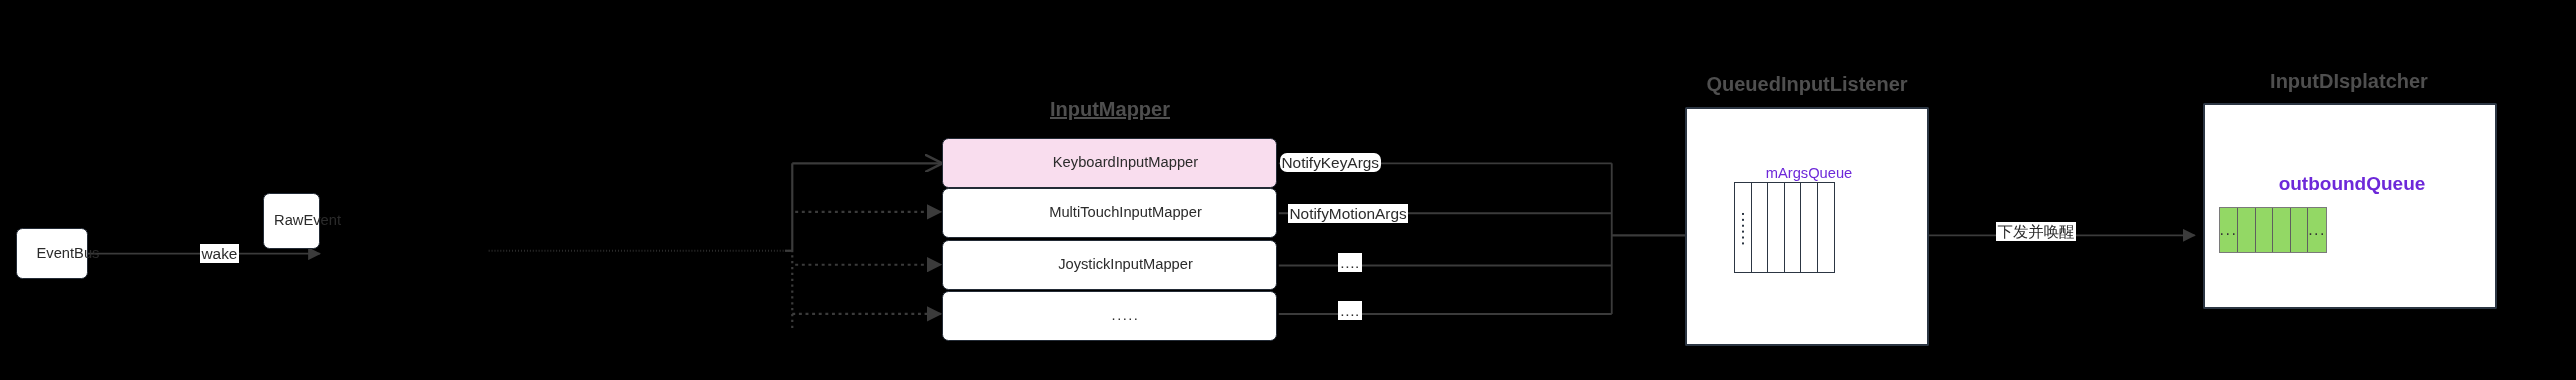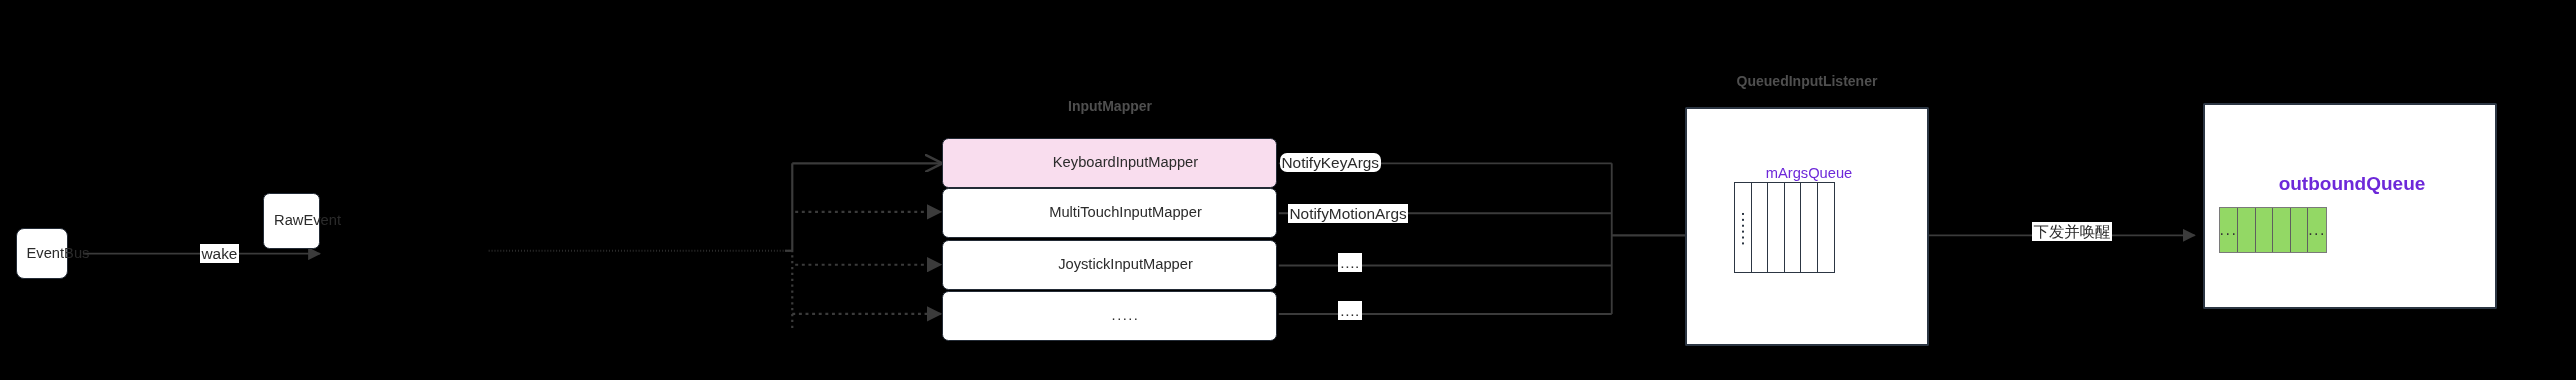--- a/index.html
+++ b/index.html
@@ -37,21 +37,21 @@
   }
   .node.rounded{ border-radius:6.6px;padding-left:32px; }
   .node.pink{ background:#f9ddee; }
   .node.plain{ border-width:2.2px; border-color:#2c3643; border-radius:1.5px; }
 
   
   .section-title{
     position:absolute;
     color:#4f4f4f;
     font-weight:bold;
-    font-size:14px;
+    font-size:20px;
     white-space:nowrap;
     text-align:center;
   }
 
   
   .edge-label{
     position:absolute;
     background:#ffffff;
     color:#2b2b2b;
     font-size:15.4px;
@@ -171,21 +171,21 @@
       <path d="M 2193 222 L 2193 427" stroke="#3b3b3b" stroke-width="2.5" fill="none"></path>
 
       <path d="M 2193 320 L 2360 320" stroke="#3b3b3b" stroke-width="3" fill="none" marker-end="url(#arrow-solid)"></path>
     </g>
 
     <g>
       <path d="M 2497 320 L 2986 320" stroke="#3b3b3b" stroke-width="2.5" fill="none" marker-end="url(#arrow-solid)"></path>
     </g>
   </svg>
 
-  <div class="node rounded" style="left:16px; top:228px; width:52px; height:51px;border-radius:8px;">
+  <div class="node rounded" style="left:16px; top:228px; width:72px; height:51px;">
     <span>EventBus</span>
   </div>
 
   <div class="node rounded" style="left:263px; top:193px; width:57px; height:56px;">
     <span>RawEvent</span>
   </div>
 
   <div class="edge-label" style="left:200px; top:244px;">
     <span>wake</span>
   </div>
@@ -199,25 +199,25 @@
   </div>
 
   <div class="edge-label small-dots" style="left:1338px; top:253px;">
     <span>....</span>
   </div>
 
   <div class="edge-label small-dots" style="left:1338px; top:301px;">
     <span>....</span>
   </div>
 
-  <div class="edge-label" style="left:1996px; top:222px;margin-left:36px;">
+  <div class="edge-label" style="left:1996px; top:222px;">
     <span>下发并唤醒</span>
   </div>
 
-  <div class="section-title" style="left:941px; top:98px; width:338px;">
+  <div class="section-title" style="left:941px; top:98px; width:338px;text-decoration:underline;">
     <span>InputMapper</span>
   </div>
 
   <div class="node rounded pink" style="left:942px; top:138px; width:335px; height:50px;">
     <span>KeyboardInputMapper</span>
   </div>
 
   <div class="node rounded" style="left:942px; top:240px; width:335px; height:50px;">
     <span>JoystickInputMapper</span>
   </div>
@@ -244,20 +244,23 @@
     <div class="cell" style="width:17px;">
       <span class="vdots"></span>
     </div>
     <div class="cell" style="width:17px;"></div>
     <div class="cell" style="width:17px;"></div>
     <div class="cell" style="width:17px;"></div>
     <div class="cell" style="width:17px;"></div>
     <div class="cell" style="width:17px;"></div>
   </div>
 
+  <div class="section-title" style="left:2202px; top:70px; width:294px;">
+    <span>InputDIsplatcher</span>
+  </div>
 
   <div class="node plain" style="left:2203px; top:103px; width:294px; height:206px; display:block;">
     <div class="sub-title bold" style="left:0; top:68px; width:294px;">
       <span>outboundQueue</span>
     </div>
   </div>
 
   <div class="queue green" style="left:2219px; top:207px; width:108px; height:46px;">
     <div class="cell" style="width:18px;">
       <span>...</span>

